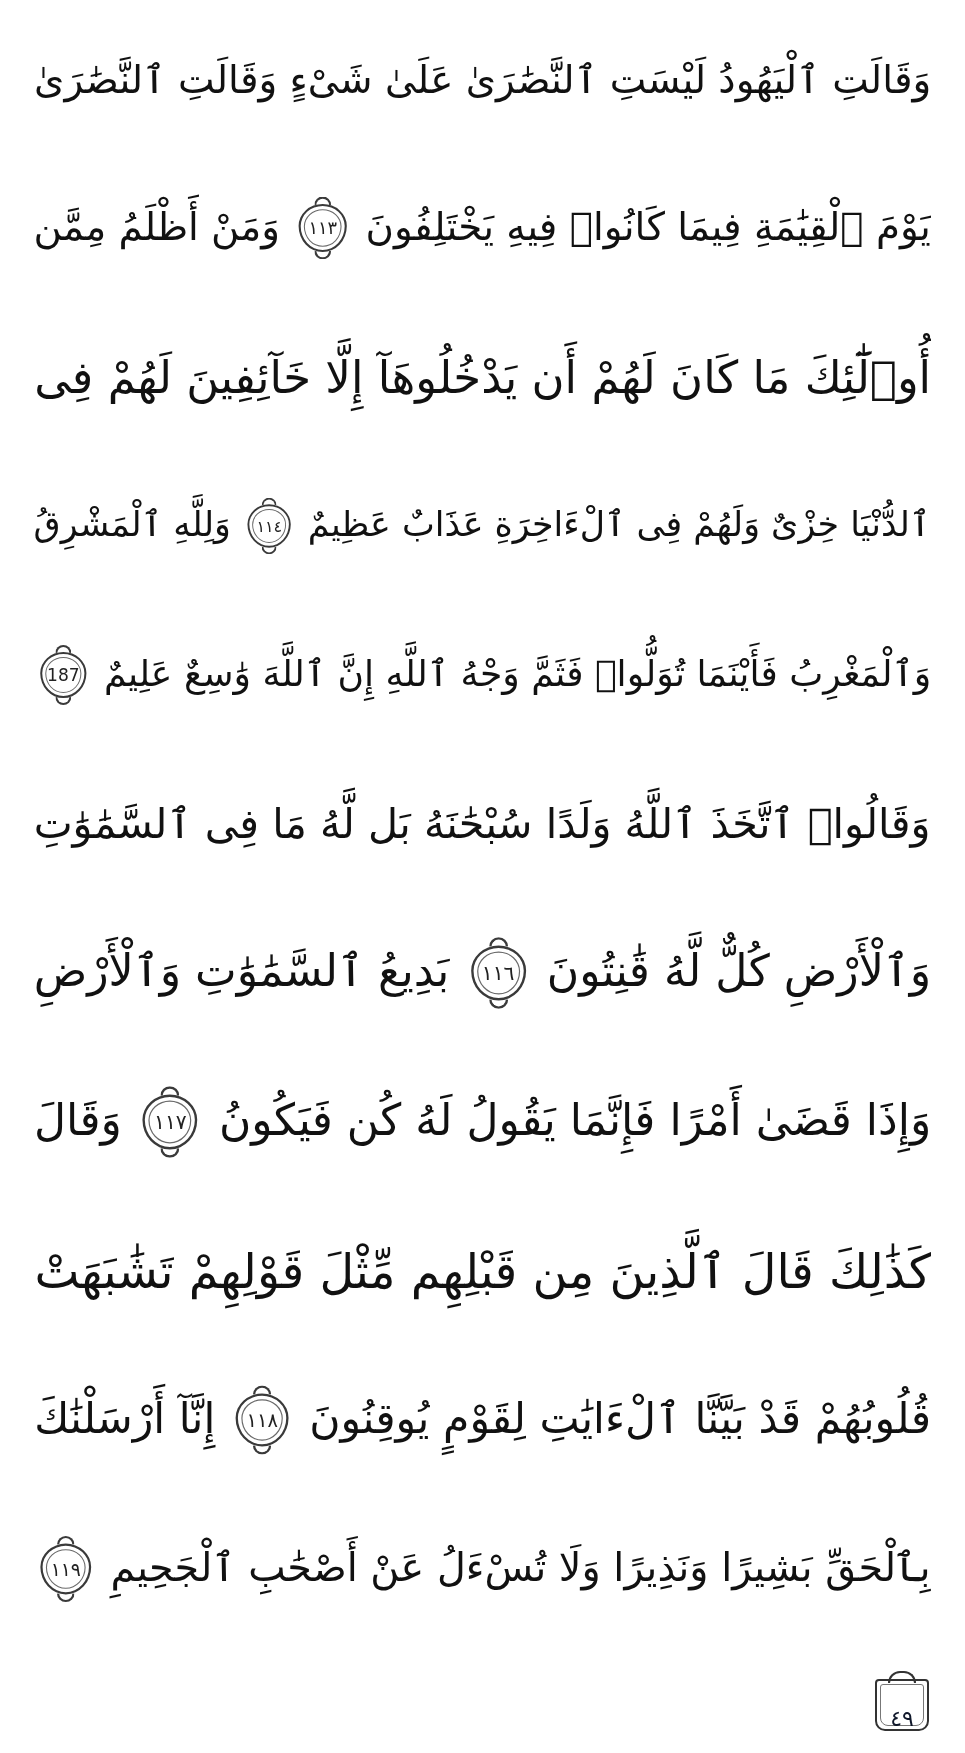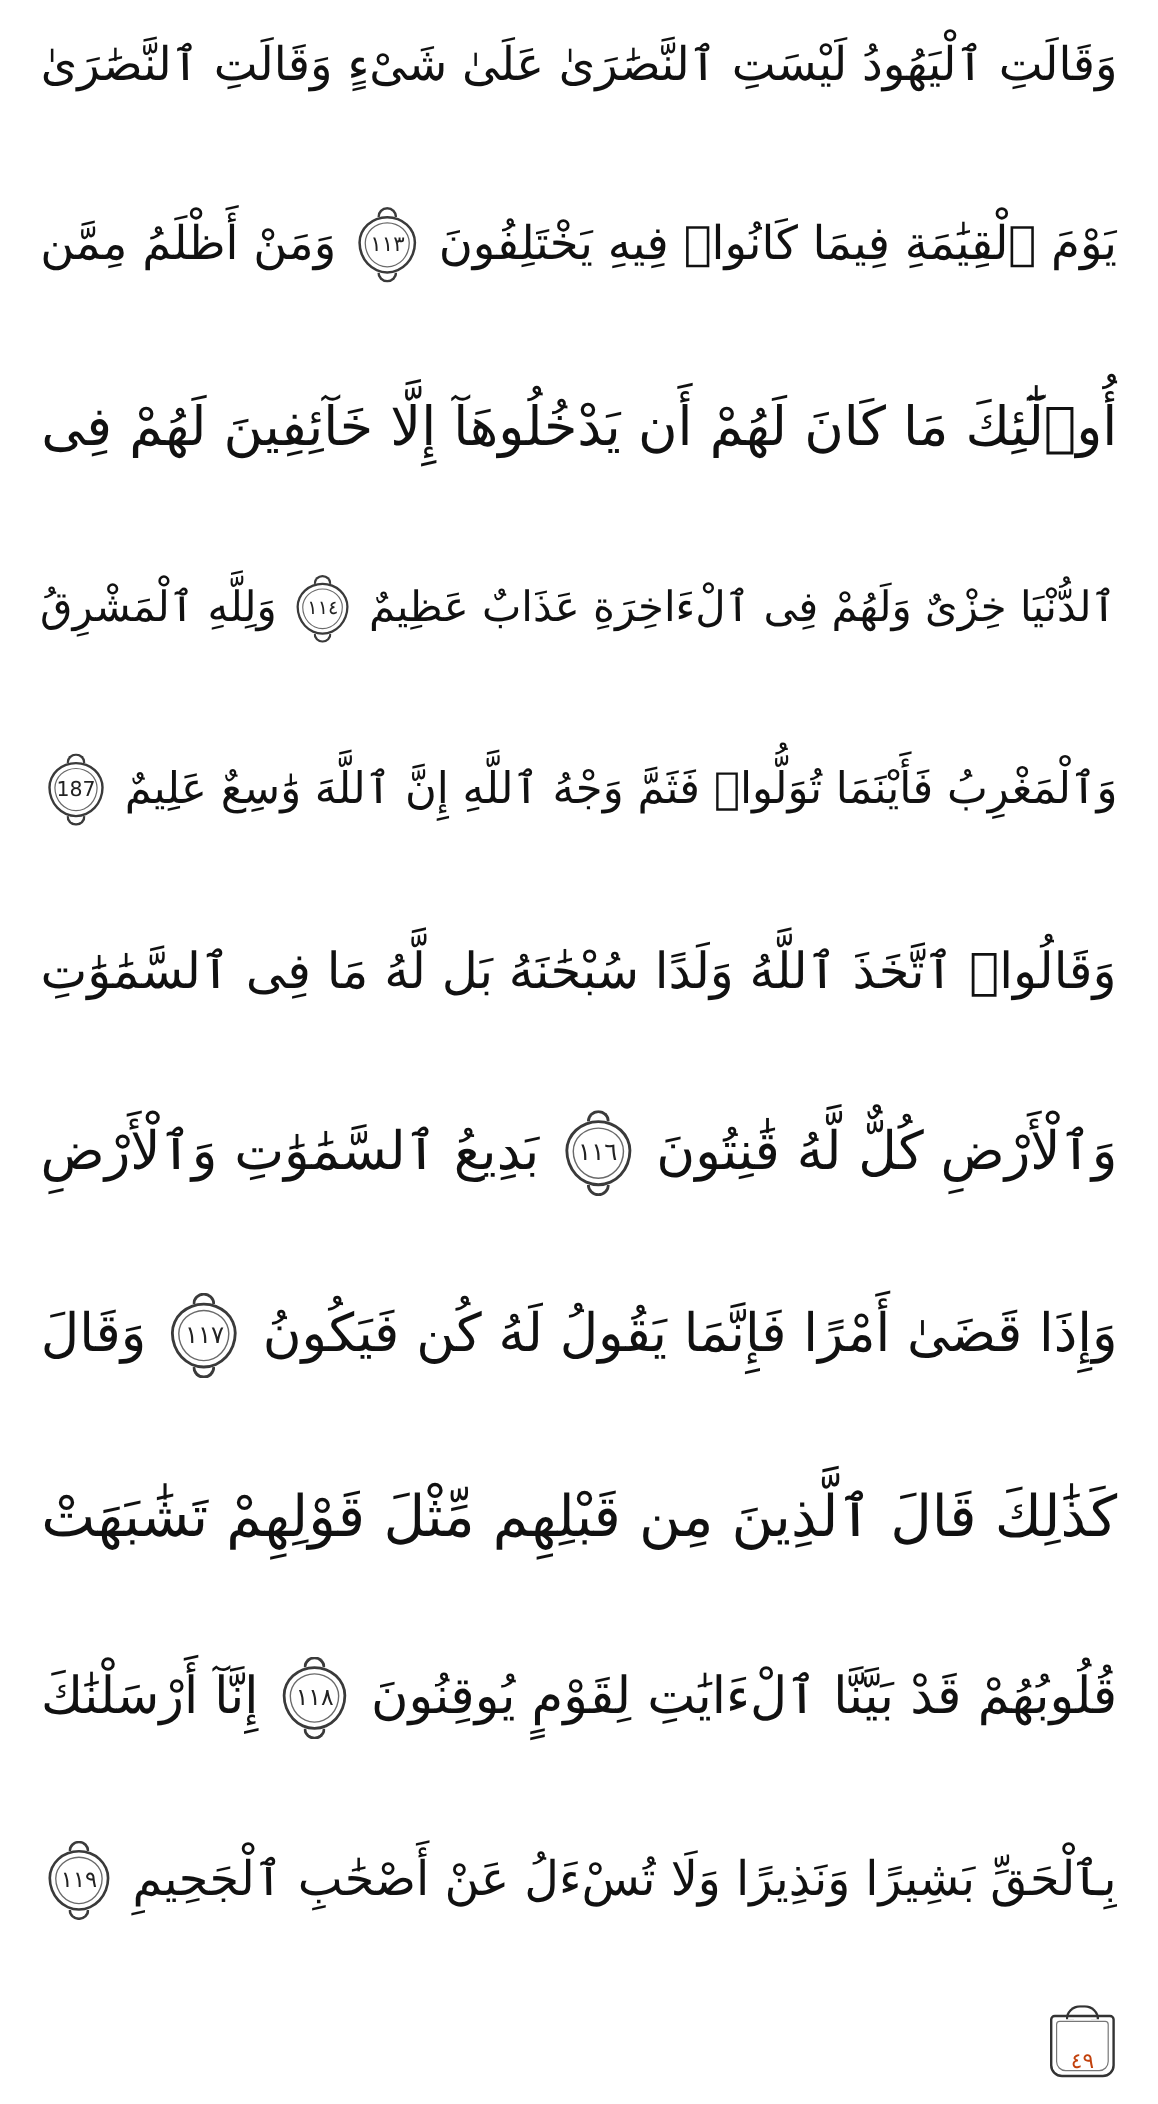--- a/index.html
+++ b/index.html
@@ -15,21 +15,21 @@
     color: #1a1a1a;
     overflow: hidden;
   }
 
   .page {
     position: relative;
     width: 965px;
     height: 1753px;
     background: #ffffff;
     box-sizing: border-box;
-    padding: 4px 34px 14px 34px;
+    padding: 30px 34px 14px 34px;
     display: flex;
     flex-direction: column;
     justify-content: space-between;
   }
 
   .line {
     direction: rtl;
     text-align: center;
     white-space: nowrap;
     font-family: "DejaVu Sans", sans-serif;
@@ -140,22 +140,22 @@
     width: 28px;
     height: 12px;
     border: 2px solid #333;
     border-bottom: none;
     border-radius: 14px 14px 0 0;
     box-sizing: border-box;
     background: #fff;
   }
   .page-number-frame .pn-num {
     position: relative;
-    font-size: 18px;
-    color: #c2410c;
+    font-size: 22px;
+    color: #0f172a;
     direction: rtl;
     top: 4px;
     margin-top: 20px;
   }
 </style>
 </head>
 <body>
 
 <div class="page">
 

